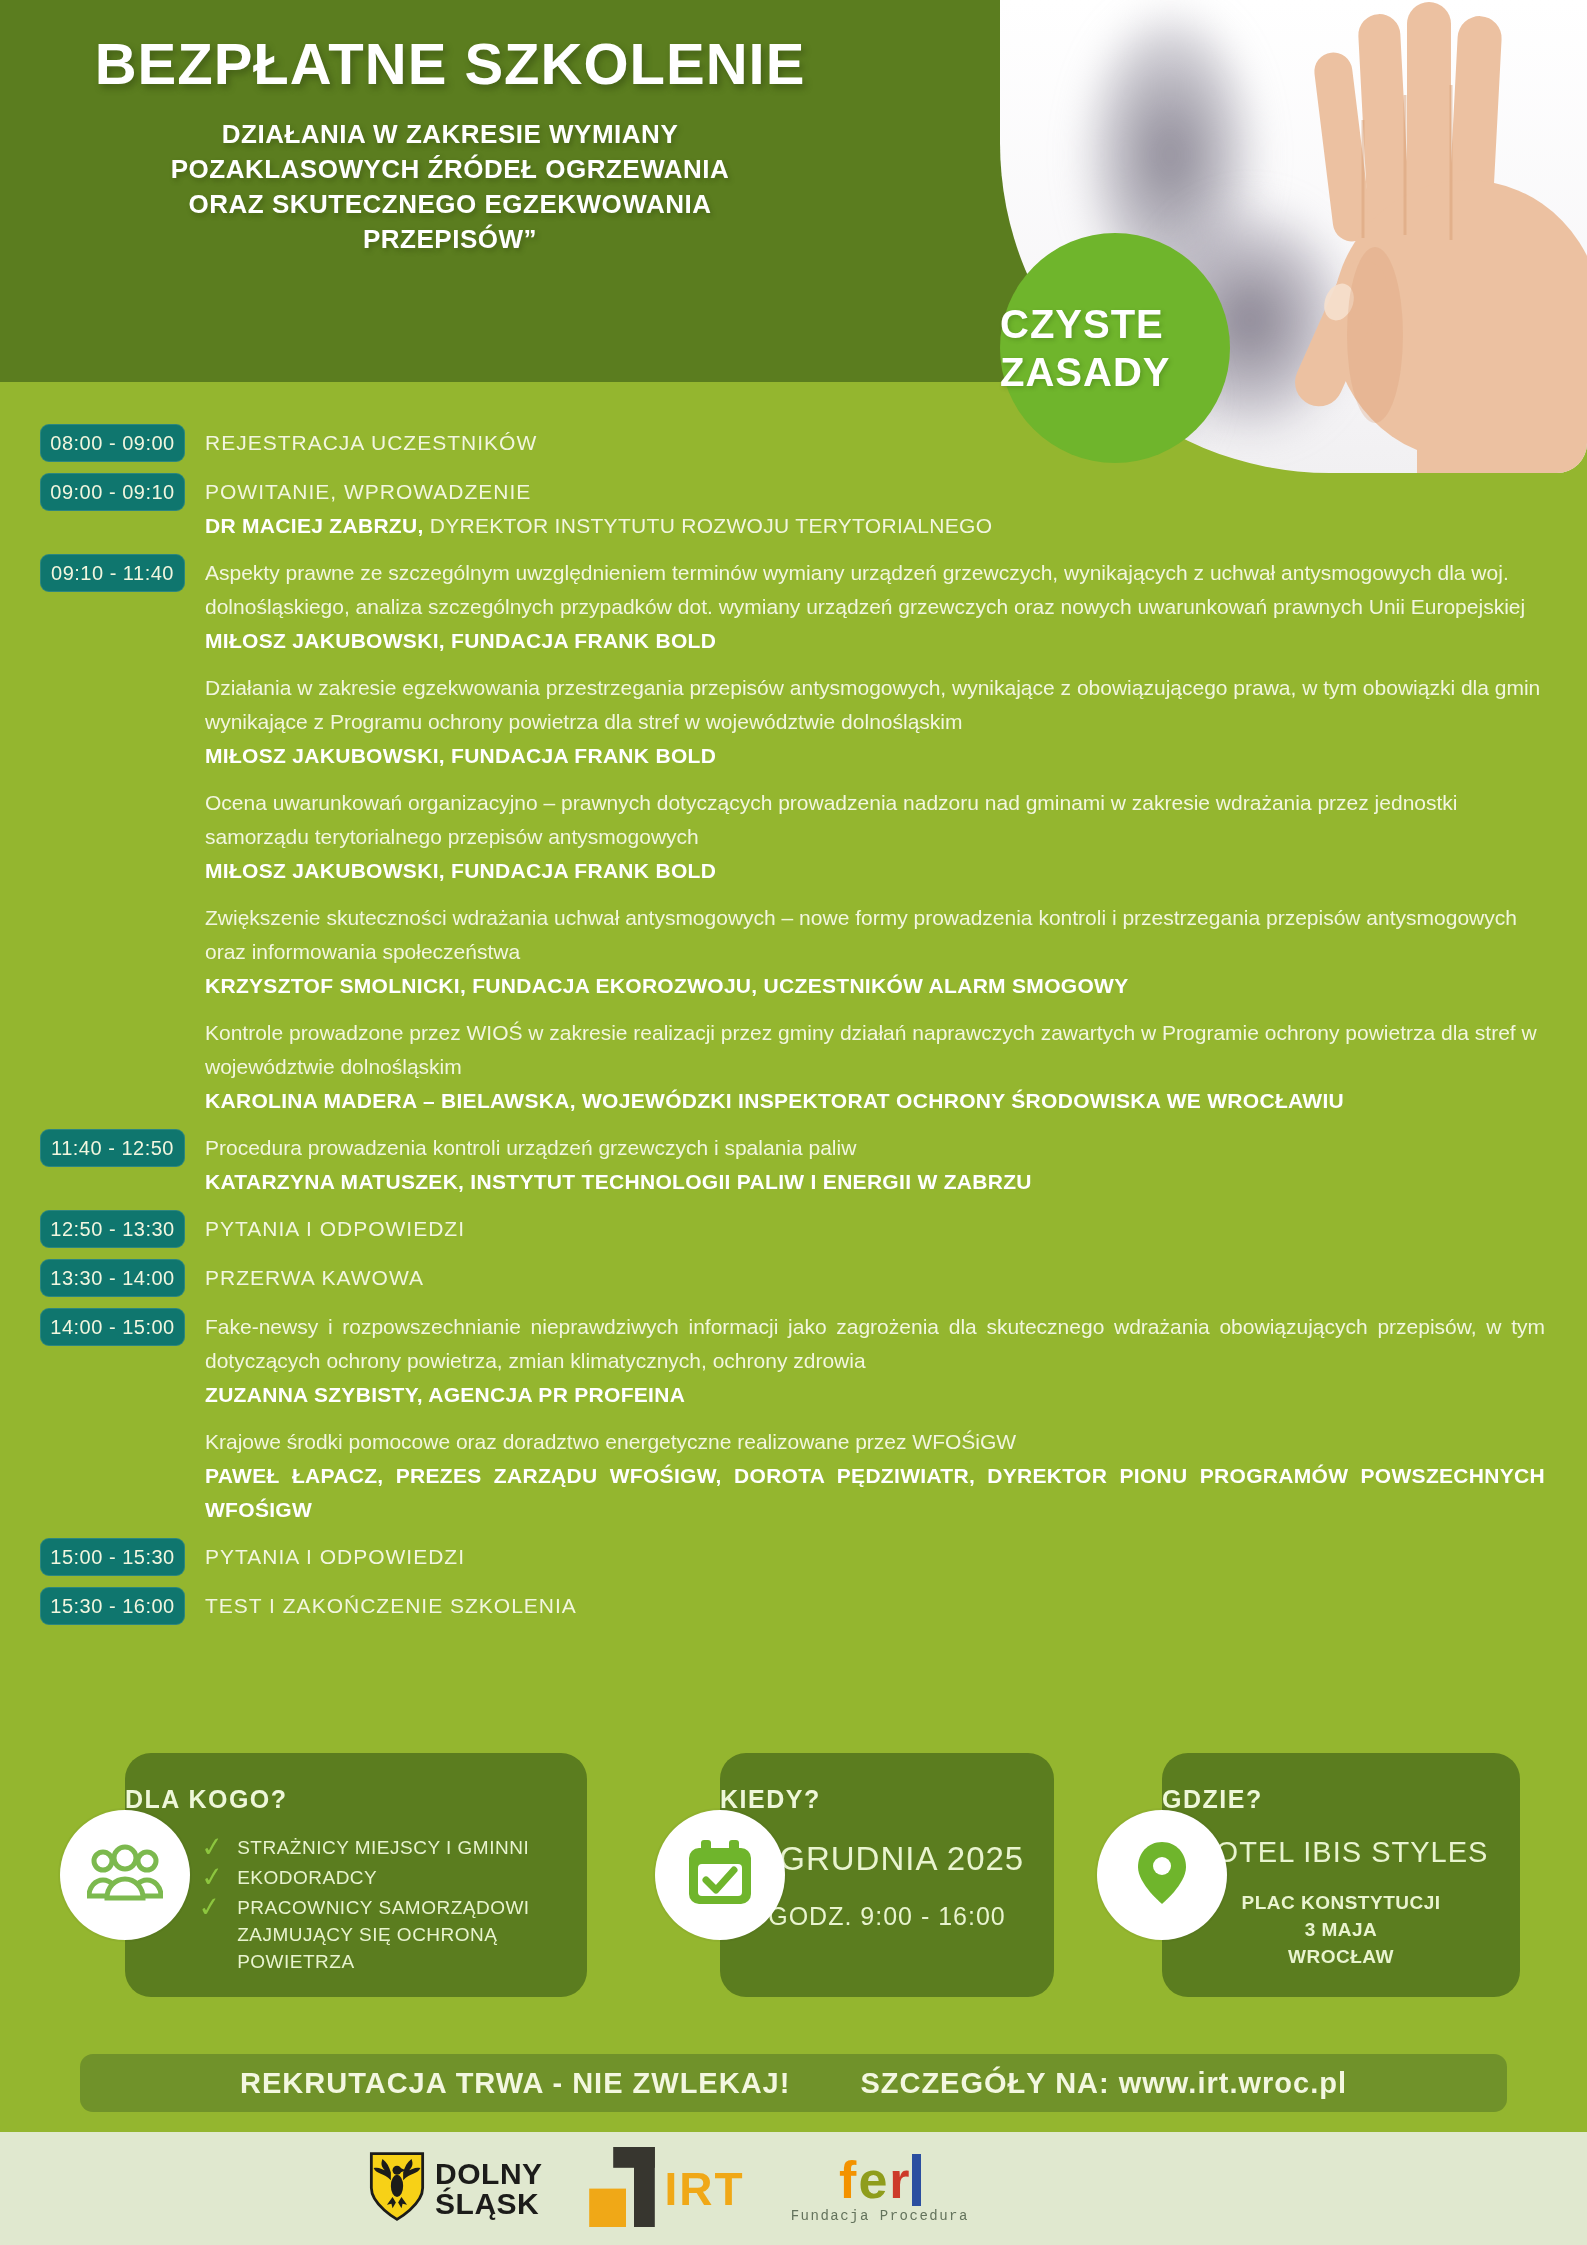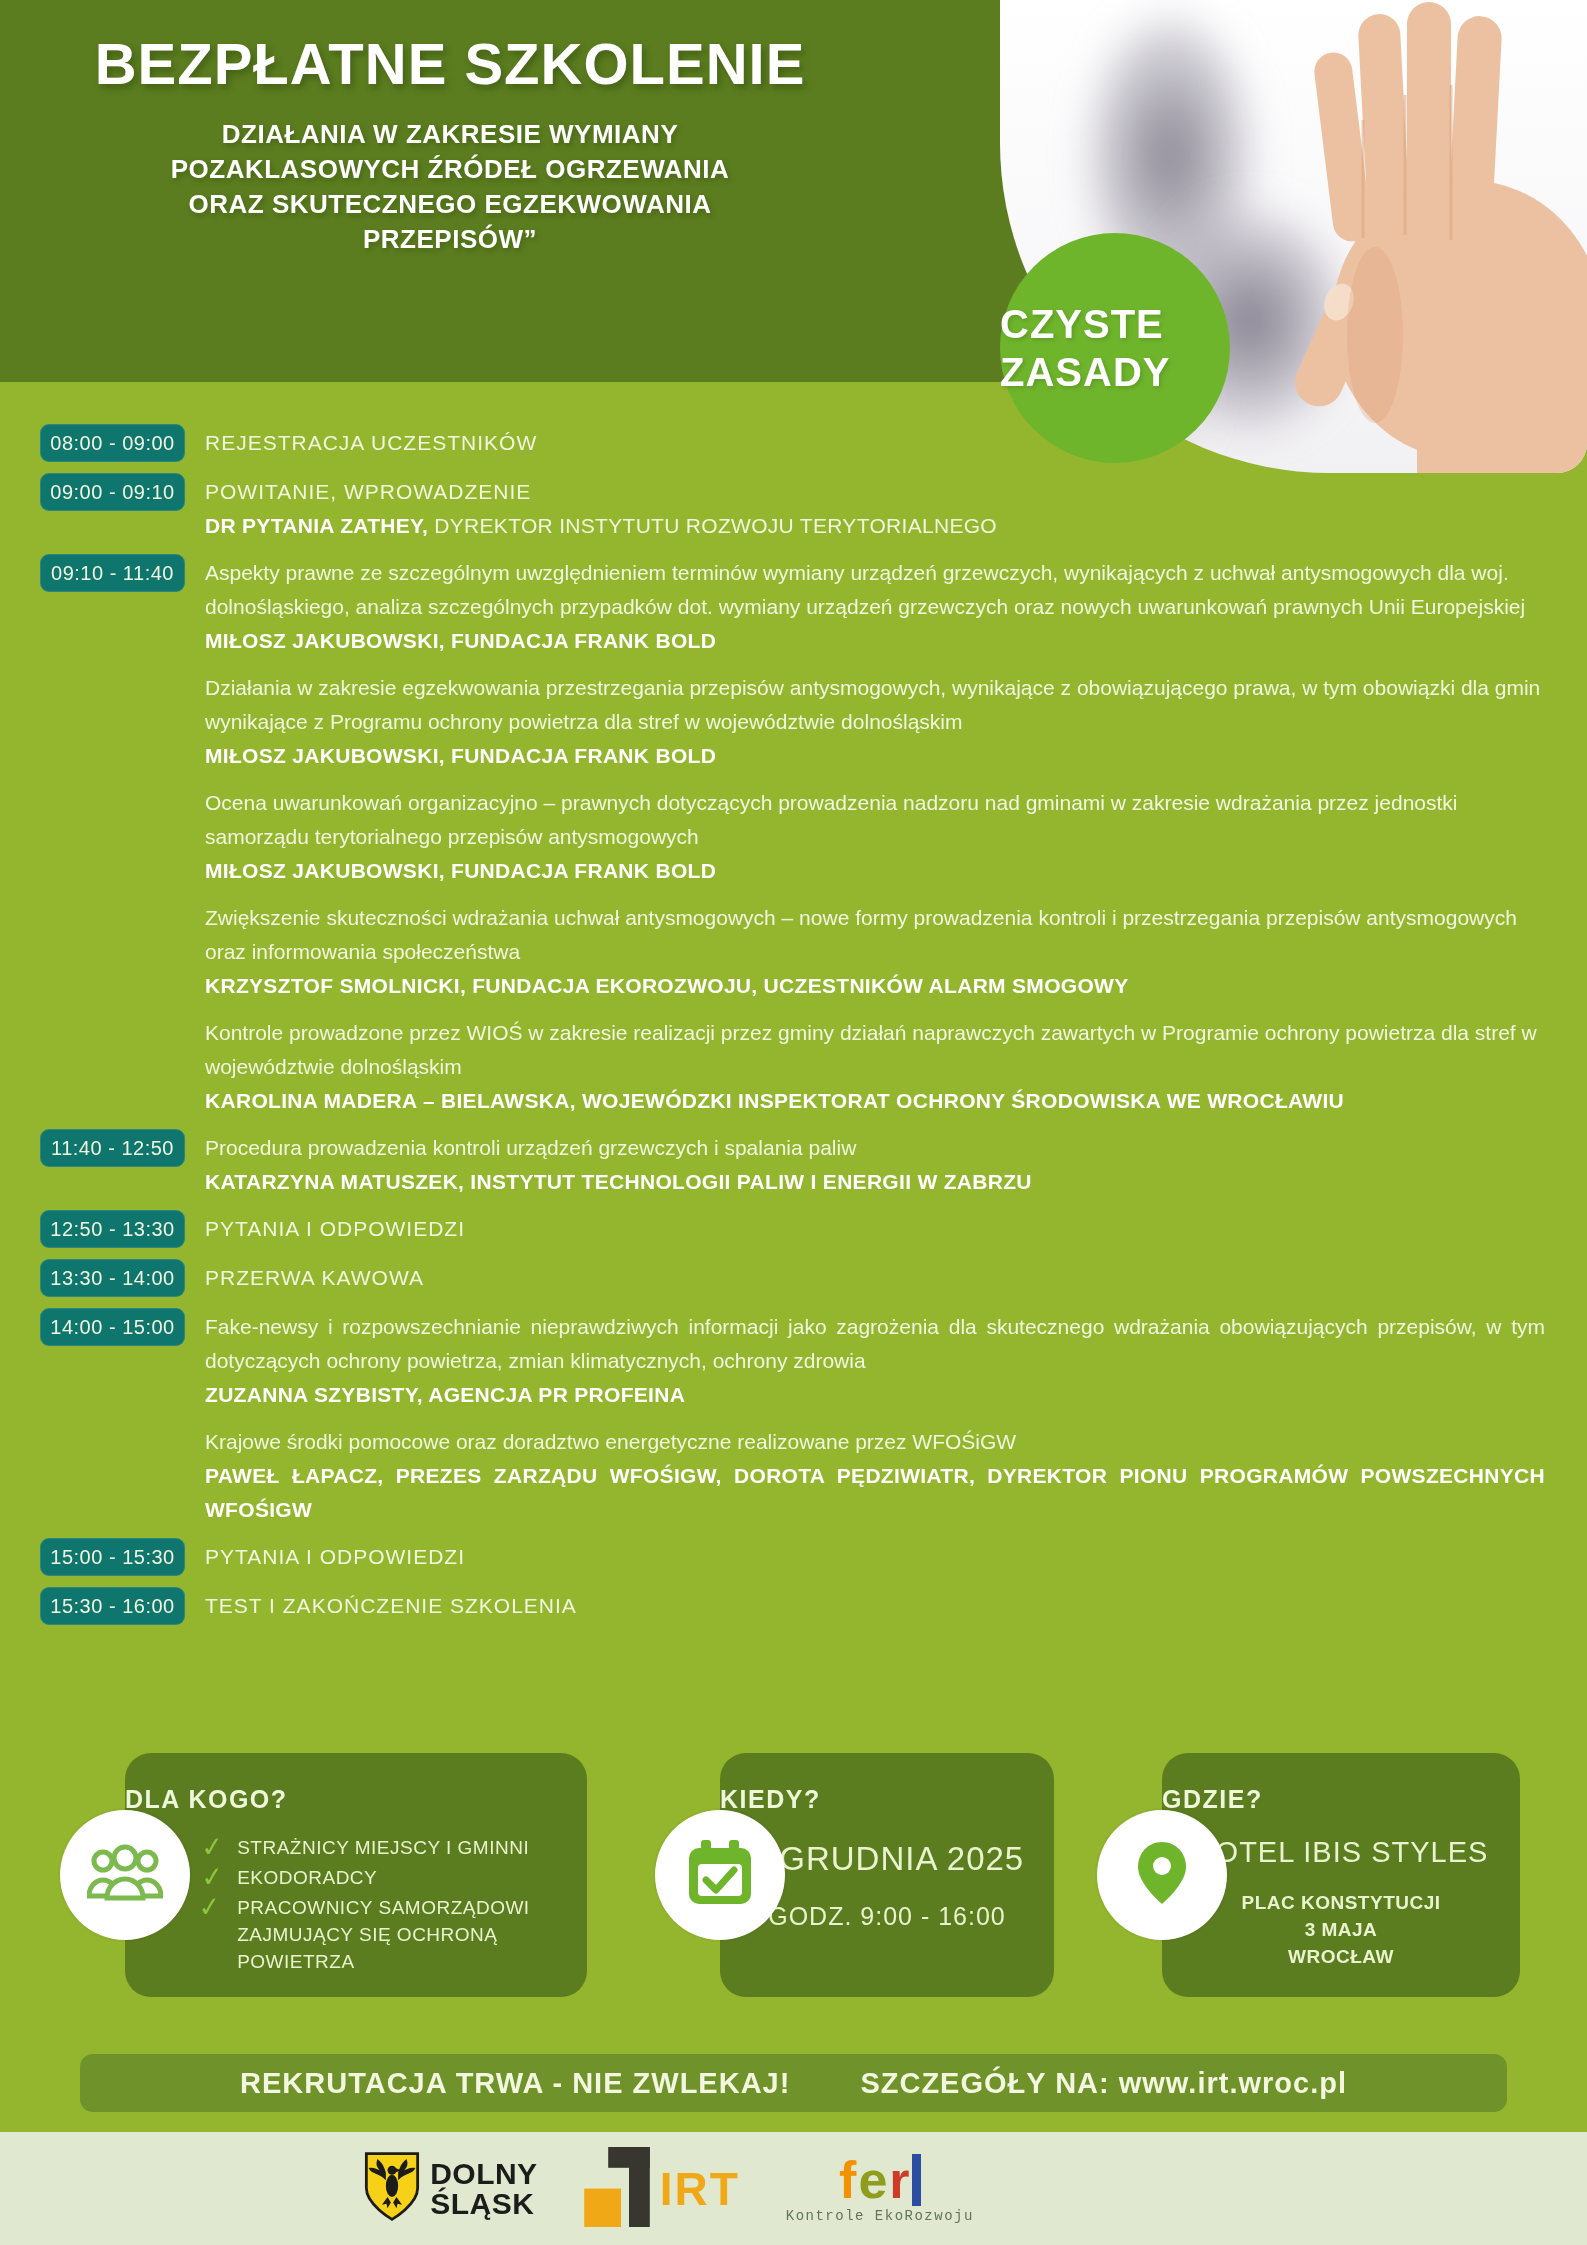--- a/index.html
+++ b/index.html
@@ -136,21 +136,21 @@
       <div class="scontent">
           <div class="desc">REJESTRACJA UCZESTNIKÓW</div>
         </div>
     </div>
 
     <div class="srow caps">
       <div class="stime">09:00 - 09:10</div>
       <div class="scontent">
         <div class="desc">POWITANIE, WPROWADZENIE</div>
         <div class="speaker">
-          <span>DR PYTANIA ZATHEY,</span>
+          <span>DR MACIEJ ZABRZU,</span>
           <span class="normal">DYREKTOR INSTYTUTU ROZWOJU TERYTORIALNEGO</span>
         </div>
       </div>
     </div>
 
     <div class="srow">
       <div class="stime">09:10 - 11:40</div>
       <div class="scontent">
         <div class="desc">Aspekty prawne ze szczególnym uwzględnieniem terminów wymiany urządzeń grzewczych, wynikających z uchwał antysmogowych dla woj. dolnośląskiego, analiza szczególnych przypadków dot. wymiany urządzeń grzewczych oraz nowych uwarunkowań prawnych Unii Europejskiej</div>
         <div class="speaker">MIŁOSZ JAKUBOWSKI, FUNDACJA FRANK BOLD</div>
@@ -346,19 +346,19 @@
         </span>
         <span class="irt-text">IRT</span>
       </div>
 
       <div class="fer-logo">
         <div class="fer-letters">
           <span class="fer-f">f</span>
           <span class="fer-e">e</span>
           <span class="fer-r">r</span>
         </div>
-        <div class="fer-caption">Kontrole EkoRozwoju</div>
+        <div class="fer-caption">Fundacja Procedura</div>
       </div>
 
     </div>
   </div>
 
 </div>
 
 </body></html>

